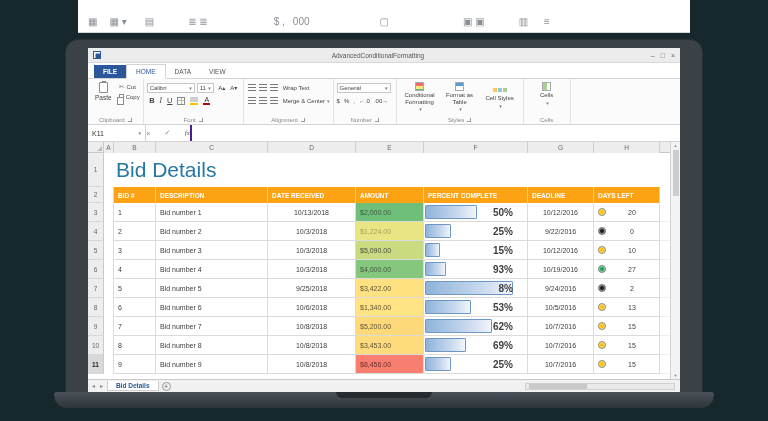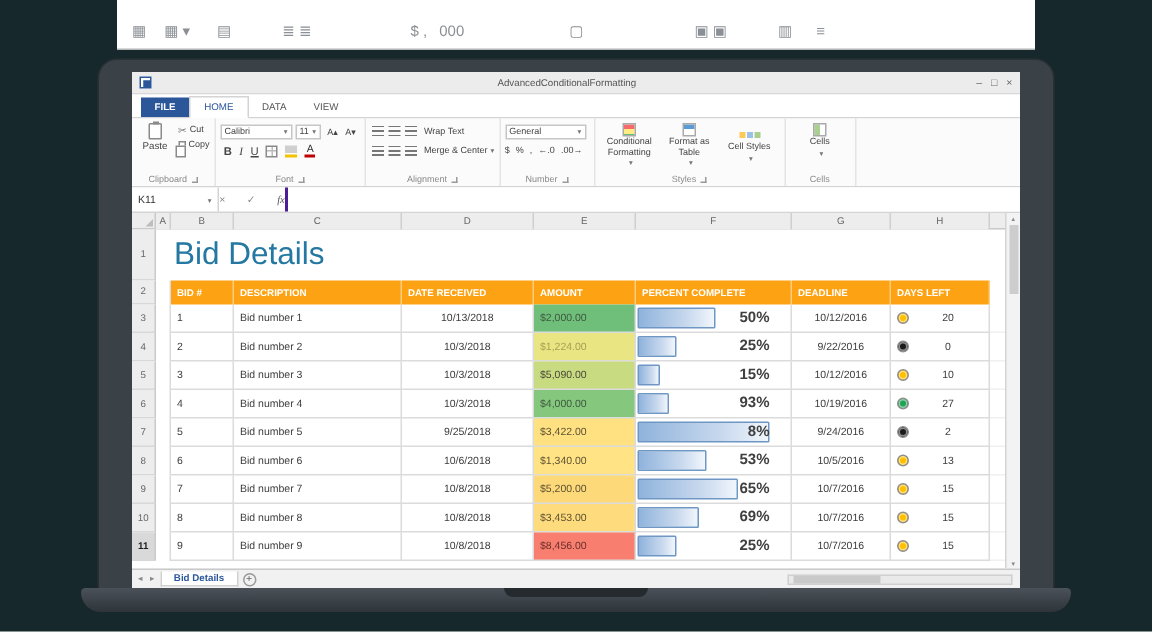--- a/index.html
+++ b/index.html
@@ -498,21 +498,21 @@
             </div>
             <div class="r data-row">
               <div class="rn">9</div>
               <div class="cell w-A"></div>
               <div class="cell w-B">7</div>
               <div class="cell w-C">Bid number 7</div>
               <div class="cell w-D ctr">10/8/2018</div>
               <div class="cell w-E" style="background: rgb(254, 217, 122); color: rgb(93, 82, 51);">$5,200.00</div>
               <div class="cell w-F pct">
                 <div class="bar" style="width: 65%;"></div>
-                <div class="plabel">65%</div>
+                <div class="plabel">62%</div>
               </div>
               <div class="cell w-G ctr">10/7/2016</div>
               <div class="cell w-H days">
                 <div class="light" style="background: rgb(255, 192, 0);"></div>
                 <div class="dnum">15</div>
               </div>
               <div class="fillcell"></div>
             </div>
             <div class="r data-row">
               <div class="rn">10</div>

